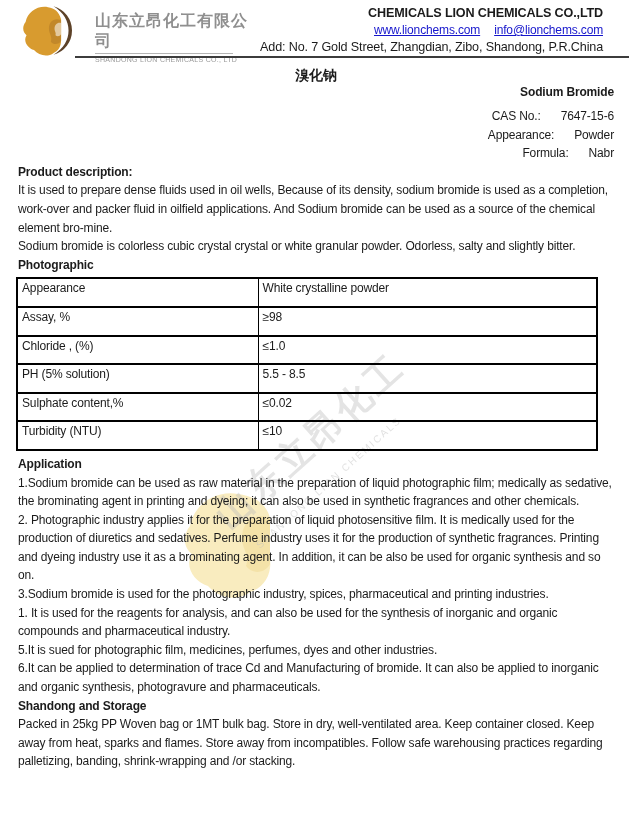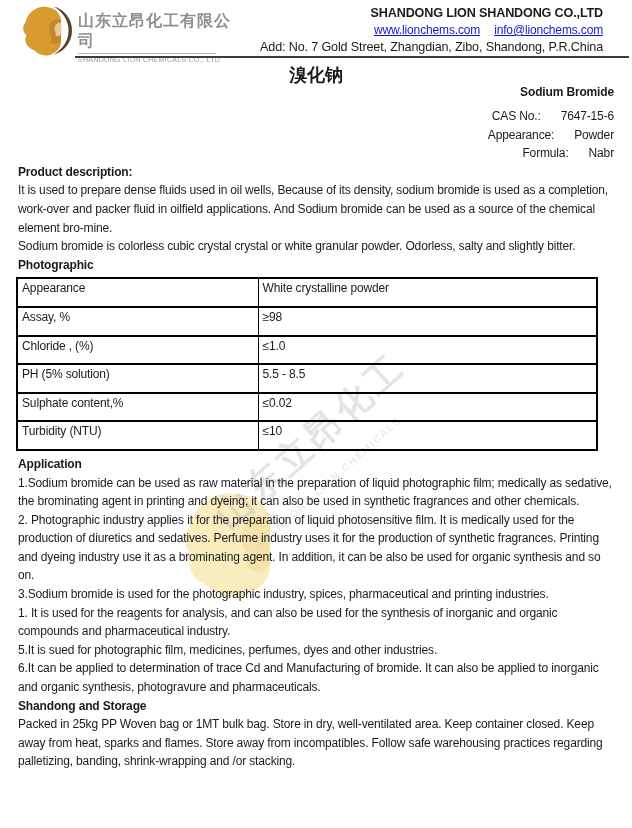--- a/index.html
+++ b/index.html
@@ -11,34 +11,34 @@
     font-family:"Liberation Sans", sans-serif;
     font-size:12px;
     letter-spacing:-0.15px;
     line-height:18.6px;
     color:#1b1b1b;
     overflow:hidden;
   }
   
   .header { position:relative; height:58px; }
   .logo-icon { position:absolute; left:20px; top:4px; }
-  .logo-block { position:absolute; left:78px; top:11px; width:160px; }
+  .logo-block { position:absolute; left:95px; top:11px; width:160px; }
   .logo-cn { font-size:16px; font-weight:bold; color:#8f8f8f; letter-spacing:1px; line-height:20px; }
   .logo-sep { width:138px; height:1px; background:#b5b5b5; margin:2px 0 1px 0; }
   .logo-en { font-size:7px; color:#9a9a9a; letter-spacing:0.3px; line-height:9px; }
   .header-right { position:absolute; right:29px; top:5px; text-align:right; }
   .hr-company { font-weight:bold; font-size:12.6px; line-height:17px; }
   .hr-links { font-size:12px; line-height:16px; }
   .hr-links a { color:#1515cc; text-decoration:underline; }
   .hr-links .gap { display:inline-block; width:14px; }
   .hr-address { font-size:12.6px; line-height:18px; }
   .header-rule { position:absolute; left:75px; right:3px; top:56px; height:1.6px; background:#3c3c3c; }
   
   .content { position:relative; padding:6px 18px 0 18px; z-index:2; }
-  .title-cn { text-align:center; font-weight:bold; font-size:18px; line-height:18px; margin-top:2px; }
+  .title-cn { text-align:center; font-weight:bold; font-size:14px; line-height:18px; margin-top:2px; }
   .title-en { text-align:right; font-weight:bold; font-size:12px; line-height:17px; margin-bottom:6px; }
   .meta-row { display:flex; font-weight:normal;justify-content:flex-end; }
   .meta-label { }
   .meta-value { margin-left:20px; }
   .h-bold { font-weight:bold; }
   p.body-text { }
   
   table.spec { border-collapse:collapse; width:582px; margin:3px 0 4px -2px; table-layout:fixed; }
   table.spec td {
     border:2px solid #000;
@@ -86,21 +86,21 @@
       <path fill="#D89B2F" d="M30 3 C19 1 8 8 6 19 C2 24 3 30 7 33 C3 39 8 47 15 49 C20 55 30 57 36 52 C41 50 44 45 44 39 L44 16 C42 8 37 4 30 3 Z"></path>
       <path fill="#C2882A" d="M44 17 C37 14 31 18 31 26 C31 32 35 34 33 40 C36 44 42 43 44 39 Z"></path>
       <path fill="#FFFFFF" d="M44 20 C40 19 37 22 37 26 C37 29 39 30 38 33 C40 35 43 34 44 32 Z" opacity="0.55"></path>
     </svg>
     <div class="logo-block">
       <div class="logo-cn">山东立昂化工有限公司</div>
       <div class="logo-sep"></div>
       <div class="logo-en">SHANDONG LION CHEMICALS CO., LTD</div>
     </div>
     <div class="header-right">
-      <div class="hr-company">SHANDONG LION SHANDONG CO.,LTD</div>
+      <div class="hr-company">CHEMICALS LION CHEMICALS CO.,LTD</div>
       <div class="hr-links"><a href="#">www.lionchems.com</a><span class="gap"></span><a href="#">info@lionchems.com</a></div>
       <div class="hr-address">Add: No. 7 Gold Street, Zhangdian, Zibo, Shandong, P.R.China</div>
     </div>
     <div class="header-rule"></div>
   </div>
 
   <div class="content">
 
     <div class="title-cn">溴化钠</div>
     <div class="title-en">Sodium Bromide</div>

